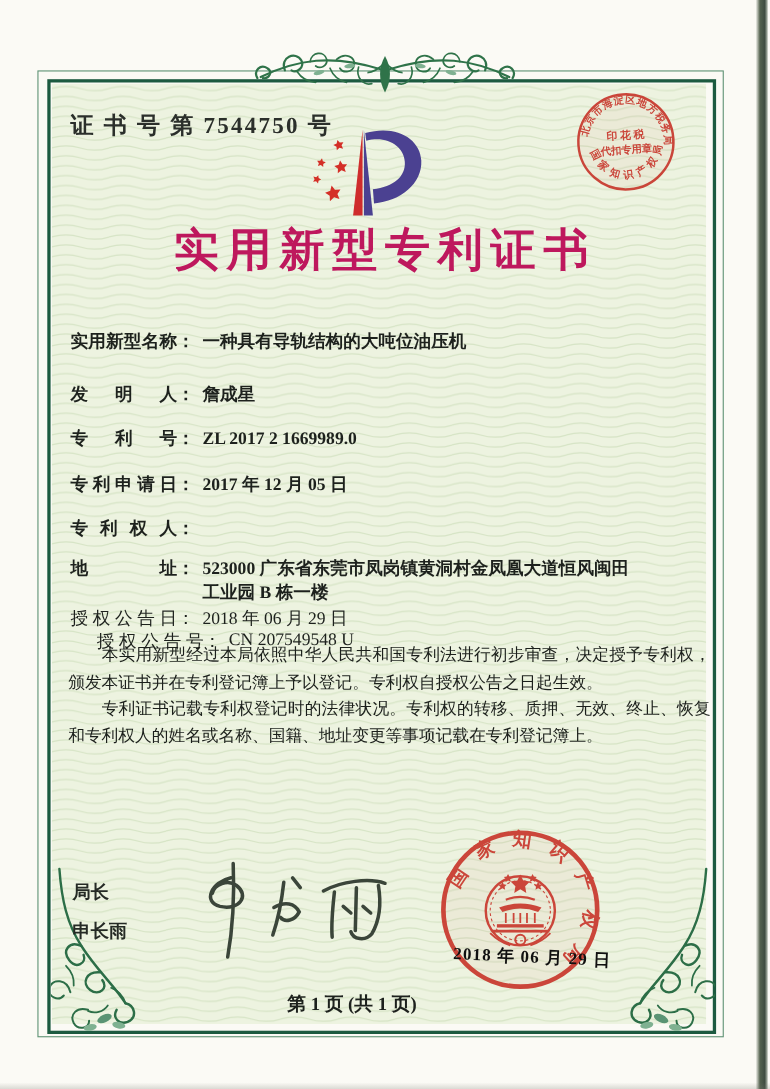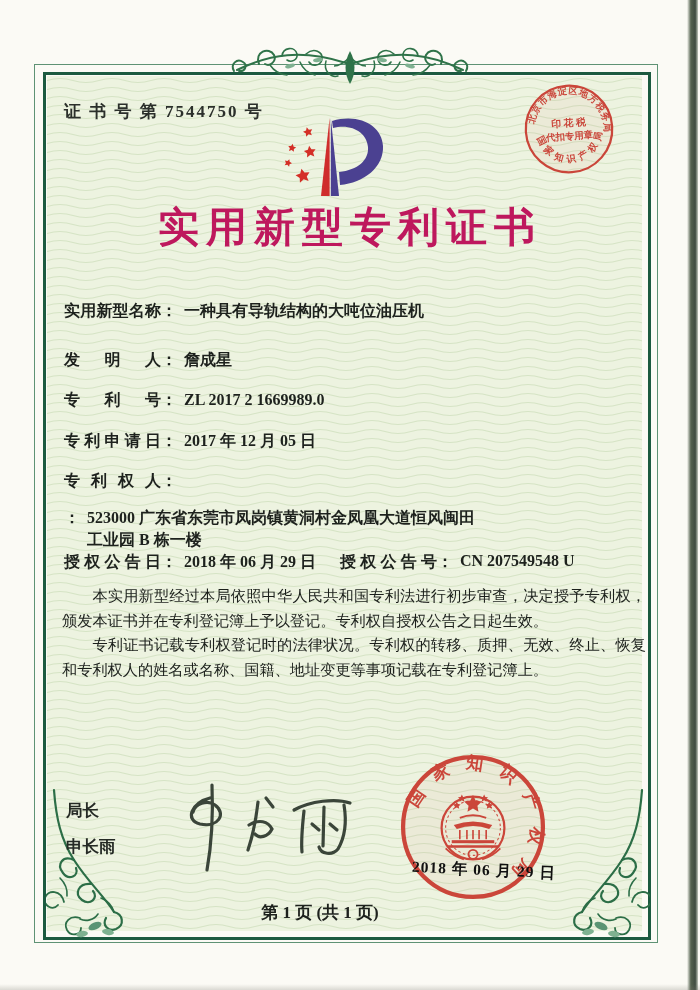--- a/index.html
+++ b/index.html
@@ -8,28 +8,28 @@
   .abs{position:absolute;}
   
   .edge-band{position:absolute;top:0;right:2px;width:11px;height:990px;
     background:linear-gradient(to right,rgba(80,92,82,0),#54624f 35%,#3f4c40 75%,#bfc6ba);z-index:9;}
   .bottom-shadow{position:absolute;left:0;bottom:0;width:700px;height:6px;background:linear-gradient(to bottom,rgba(0,0,0,0),rgba(120,120,110,.25));z-index:9;}
   
   .border-outer{left:34px;top:64px;width:622px;height:877px;border:1.5px solid #5e9274;z-index:2;}
   .border-inner{left:43px;top:72px;width:602px;height:862px;border:3px solid #1c5a40;z-index:2;}
   .guilloche{left:47px;top:76px;width:595px;height:855px;z-index:1;}
   
-  .cert-no{left:64px;top:100px;font-size:17px;letter-spacing:2px;font-weight:600;color:#2b2f2b;z-index:4;}
+  .cert-no{left:64px;top:100px;font-size:21px;letter-spacing:2px;font-weight:600;color:#2b2f2b;z-index:4;}
   .title{left:0;top:200px;width:700px;text-align:center;font-size:41px;font-weight:700;
          letter-spacing:7px;color:#be185d;z-index:4;}
   .frow{left:64px;width:580px;font-size:16px;font-weight:600;display:flex;z-index:4;line-height:22px;}
   .flabel{width:97px;flex:0 0 97px;text-align:justify;text-align-last:justify;}
   .fcolon{flex:0 0 auto;}
   .fvalue{margin-left:7px;white-space:pre-line;}
-  .grantrow{left:64px;top:552px;width:580px;font-size:16px;font-weight:700;z-index:4;display:flex;}
+  .grantrow{left:64px;top:552px;width:580px;font-size:16px;font-weight:400;z-index:4;display:flex;flex-direction:column;}
   .grant2{margin-left:24px;display:flex;}
   .paras{left:62px;top:584px;width:584px;font-size:15.2px;line-height:24.5px;
          text-align:justify;color:#1b1f1b;z-index:4;font-weight:500;}
   .paras p{margin:0;text-indent:2em;}
   .signer{left:66px;top:800px;font-size:16.5px;font-weight:700;z-index:4;color:#252a25;}
   .signer div{margin-bottom:14px;}
   .stamp-date{left:412px;top:860px;font-size:15.5px;font-weight:600;color:#101010;
               transform:rotate(2.5deg);letter-spacing:1px;z-index:6;}
   .footer{left:0;top:901px;width:640px;text-align:center;font-size:17px;font-weight:600;z-index:4;}
   
@@ -158,20 +158,21 @@
 <div class="abs frow" style="top:430px">
   <span class="flabel">专利申请日</span>
     <span class="fcolon">：</span>
   <span class="fvalue">2017 年 12 月 05 日</span>
 </div>
 <div class="abs frow" style="top:470px">
   <span class="flabel">专利权人</span>
     <span class="fcolon">：</span>
 </div>
 <div class="abs frow" style="top:507px">
+  <span class="flabel">地址</span>
     <span class="fcolon">：</span>
   <span class="fvalue">523000 广东省东莞市凤岗镇黄洞村金凤凰大道恒风闽田
 工业园 B 栋一楼</span>
 </div>
 <div class="abs grantrow">
   <span style="display:flex">
     <span class="flabel">授权公告日</span>
       <span class="fcolon">：</span>
     <span class="fvalue">2018 年 06 月 29 日</span>
   </span>

